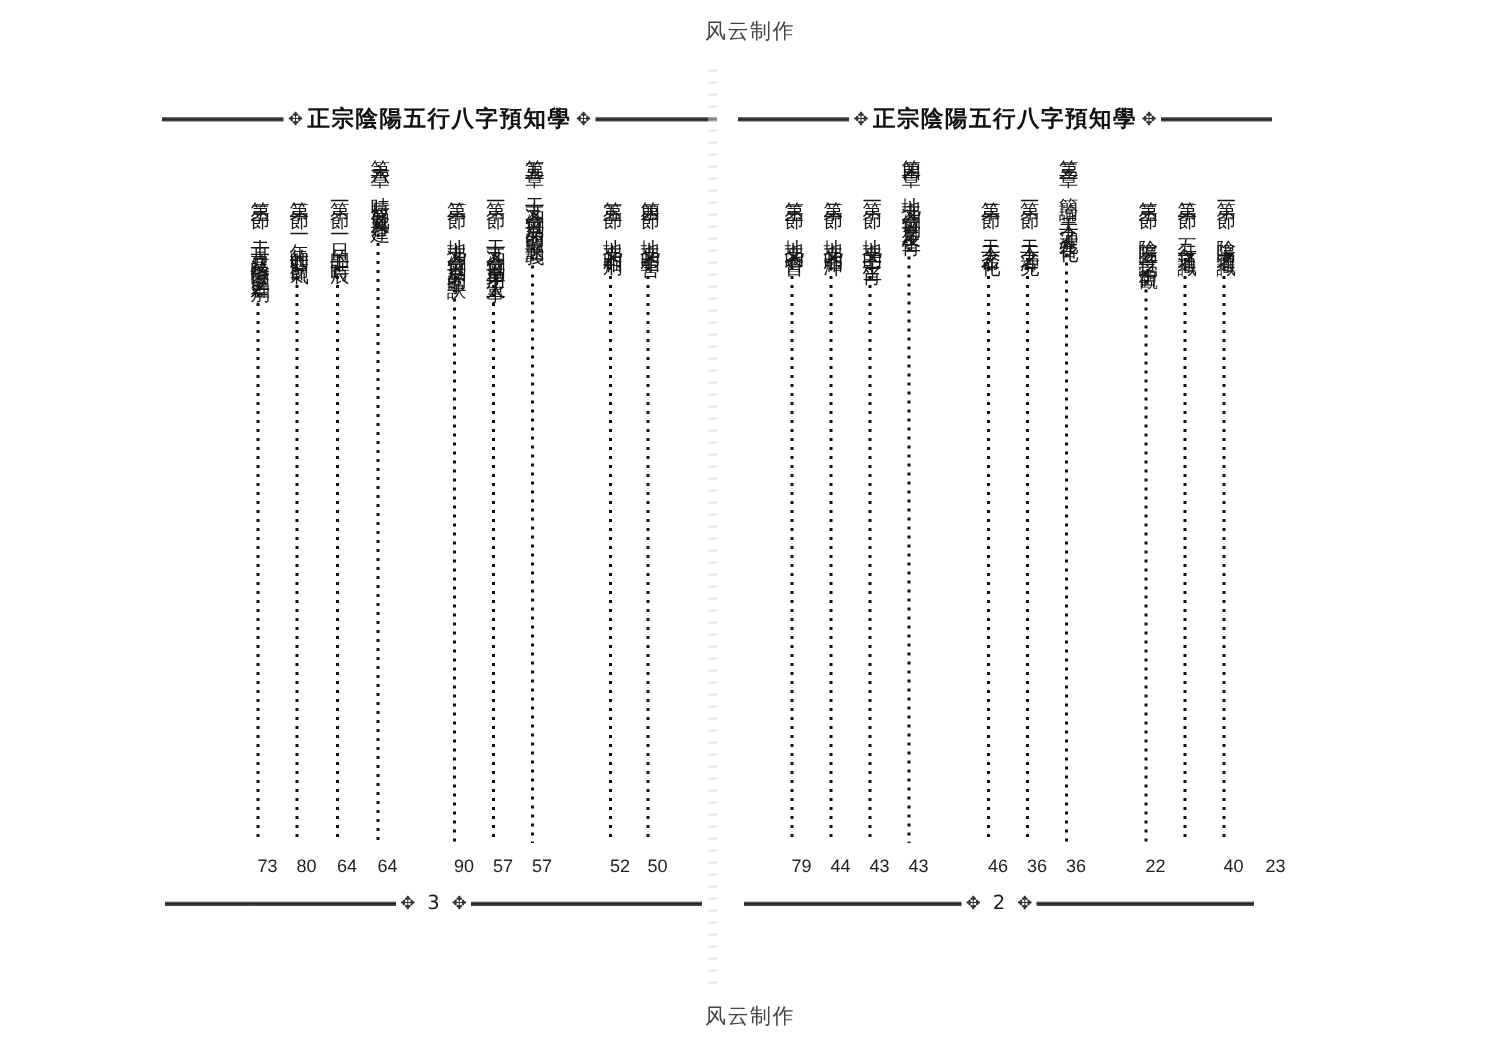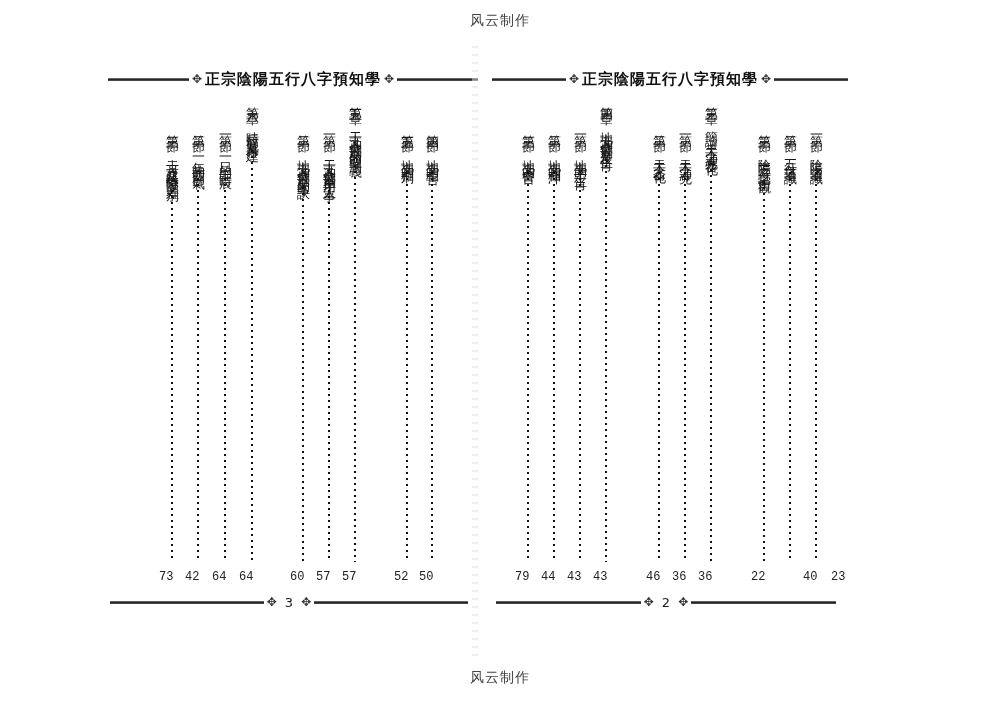--- a/index.html
+++ b/index.html
@@ -42,22 +42,22 @@
     white-space: nowrap; color: #151515;
   }
   .entry.section { padding-top: 28px; }
   .entry .gap { display: inline-block; height: 16px; }
   .leader {
     position: absolute; width: 2px; left: 10px;
     background-image: radial-gradient(circle, #111 1px, transparent 1.2px);
     background-size: 2px 6px; background-repeat: repeat-y;
   }
   .pg {
-    position: absolute; top: 570px; width: 26px; margin-left: -13px; text-align: left;
-    font-family: Liberation Mono, monospace; font-size: 12px; color: #222;
+    position: absolute; top: 570px; width: 26px; margin-left: -13px; text-align: right;
+    font-family: Liberation Sans, sans-serif; font-size: 12px; color: #222;
   }
   .gutter-shadow {
     position: absolute; left: 472px; top: 40px; width: 6px; height: 620px;
     background: repeating-linear-gradient(#fff 0 6px, #ddd 6px 8px);
     opacity: 0.5;
   }
 </style>
 </head>
 <body>
 
@@ -120,36 +120,36 @@
 <div class="pg" style="left: 355px;">57</div>
 <div class="entry section" style="left: 318px;">
     <div class="vtext"><span>第一節</span><span class="gap"></span><span>干支冲合會刑穿用于人事</span></div>
   </div>
 <div class="leader" style="left: 328px; top: 188px; height: 374px;"></div>
 <div class="pg" style="left: 329px;">57</div>
 <div class="entry section" style="left: 292px;">
     <div class="vtext"><span>第二節</span><span class="gap"></span><span>地支冲合會刑穿的掌訣</span></div>
   </div>
 <div class="leader" style="left: 302px; top: 185px; height: 377px;"></div>
-<div class="pg" style="left: 303px;">60</div>
+<div class="pg" style="left: 303px;">90</div>
 <div class="entry chapter" style="left: 241px;">
     <div class="vtext"><span>第六章</span><span class="gap"></span><span>時辰節氣及月建</span></div>
   </div>
 <div class="leader" style="left: 251px; top: 148px; height: 414px;"></div>
 <div class="pg" style="left: 252px;">64</div>
 <div class="entry section" style="left: 214px;">
     <div class="vtext"><span>第一節</span><span class="gap"></span><span>一日的十二時辰</span></div>
   </div>
 <div class="leader" style="left: 224px; top: 176px; height: 386px;"></div>
 <div class="pg" style="left: 225px;">64</div>
 <div class="entry section" style="left: 187px;">
     <div class="vtext"><span>第二節</span><span class="gap"></span><span>一年的廿四節氣</span></div>
   </div>
 <div class="leader" style="left: 197px; top: 176px; height: 386px;"></div>
-<div class="pg" style="left: 198px;">42</div>
+<div class="pg" style="left: 198px;">80</div>
 <div class="entry section" style="left: 161px;">
     <div class="vtext"><span>第三節</span><span class="gap"></span><span>十二月建及陰陽歷之差別</span></div>
   </div>
 <div class="leader" style="left: 171px; top: 188px; height: 374px;"></div>
 <div class="pg" style="left: 172px;">73</div>
 <div class="entry section" style="left: 805px;">
     <div class="vtext"><span>第一節</span><span class="gap"></span><span>陰陽之通識</span></div>
   </div>
 <div class="leader" style="left: 815px; top: 170px; height: 392px;"></div>
 <div class="pg" style="left: 816px;">40</div>

